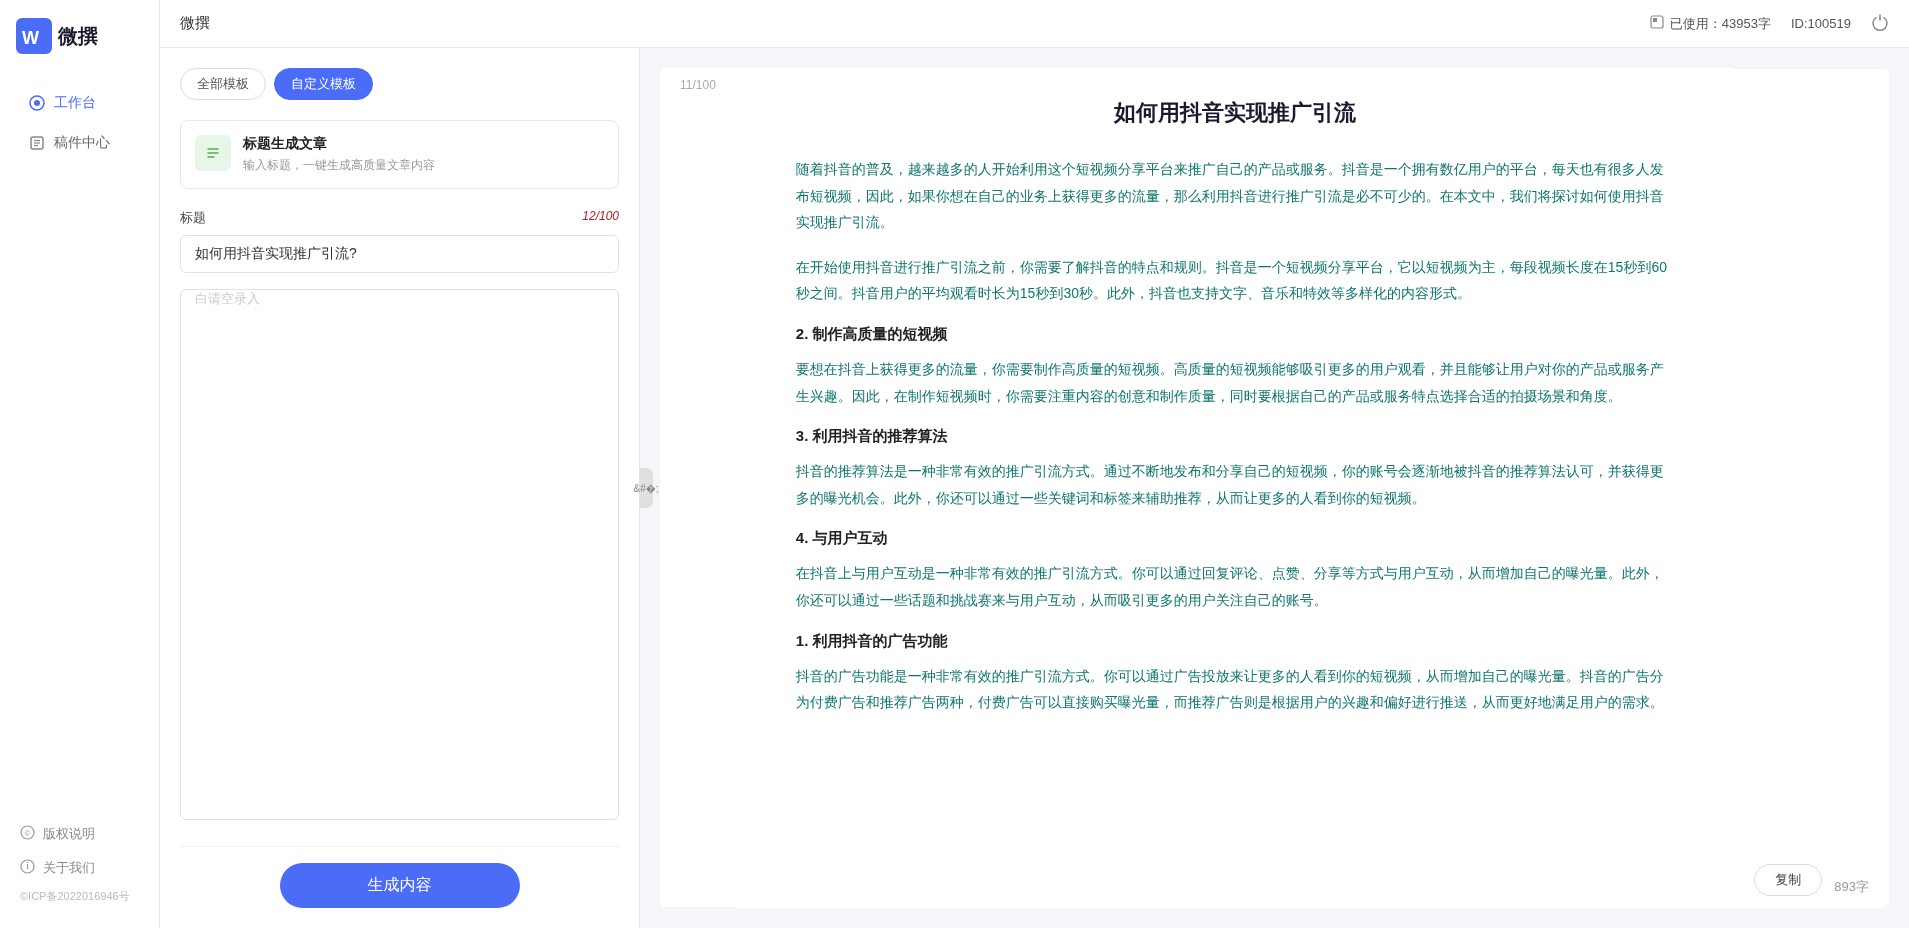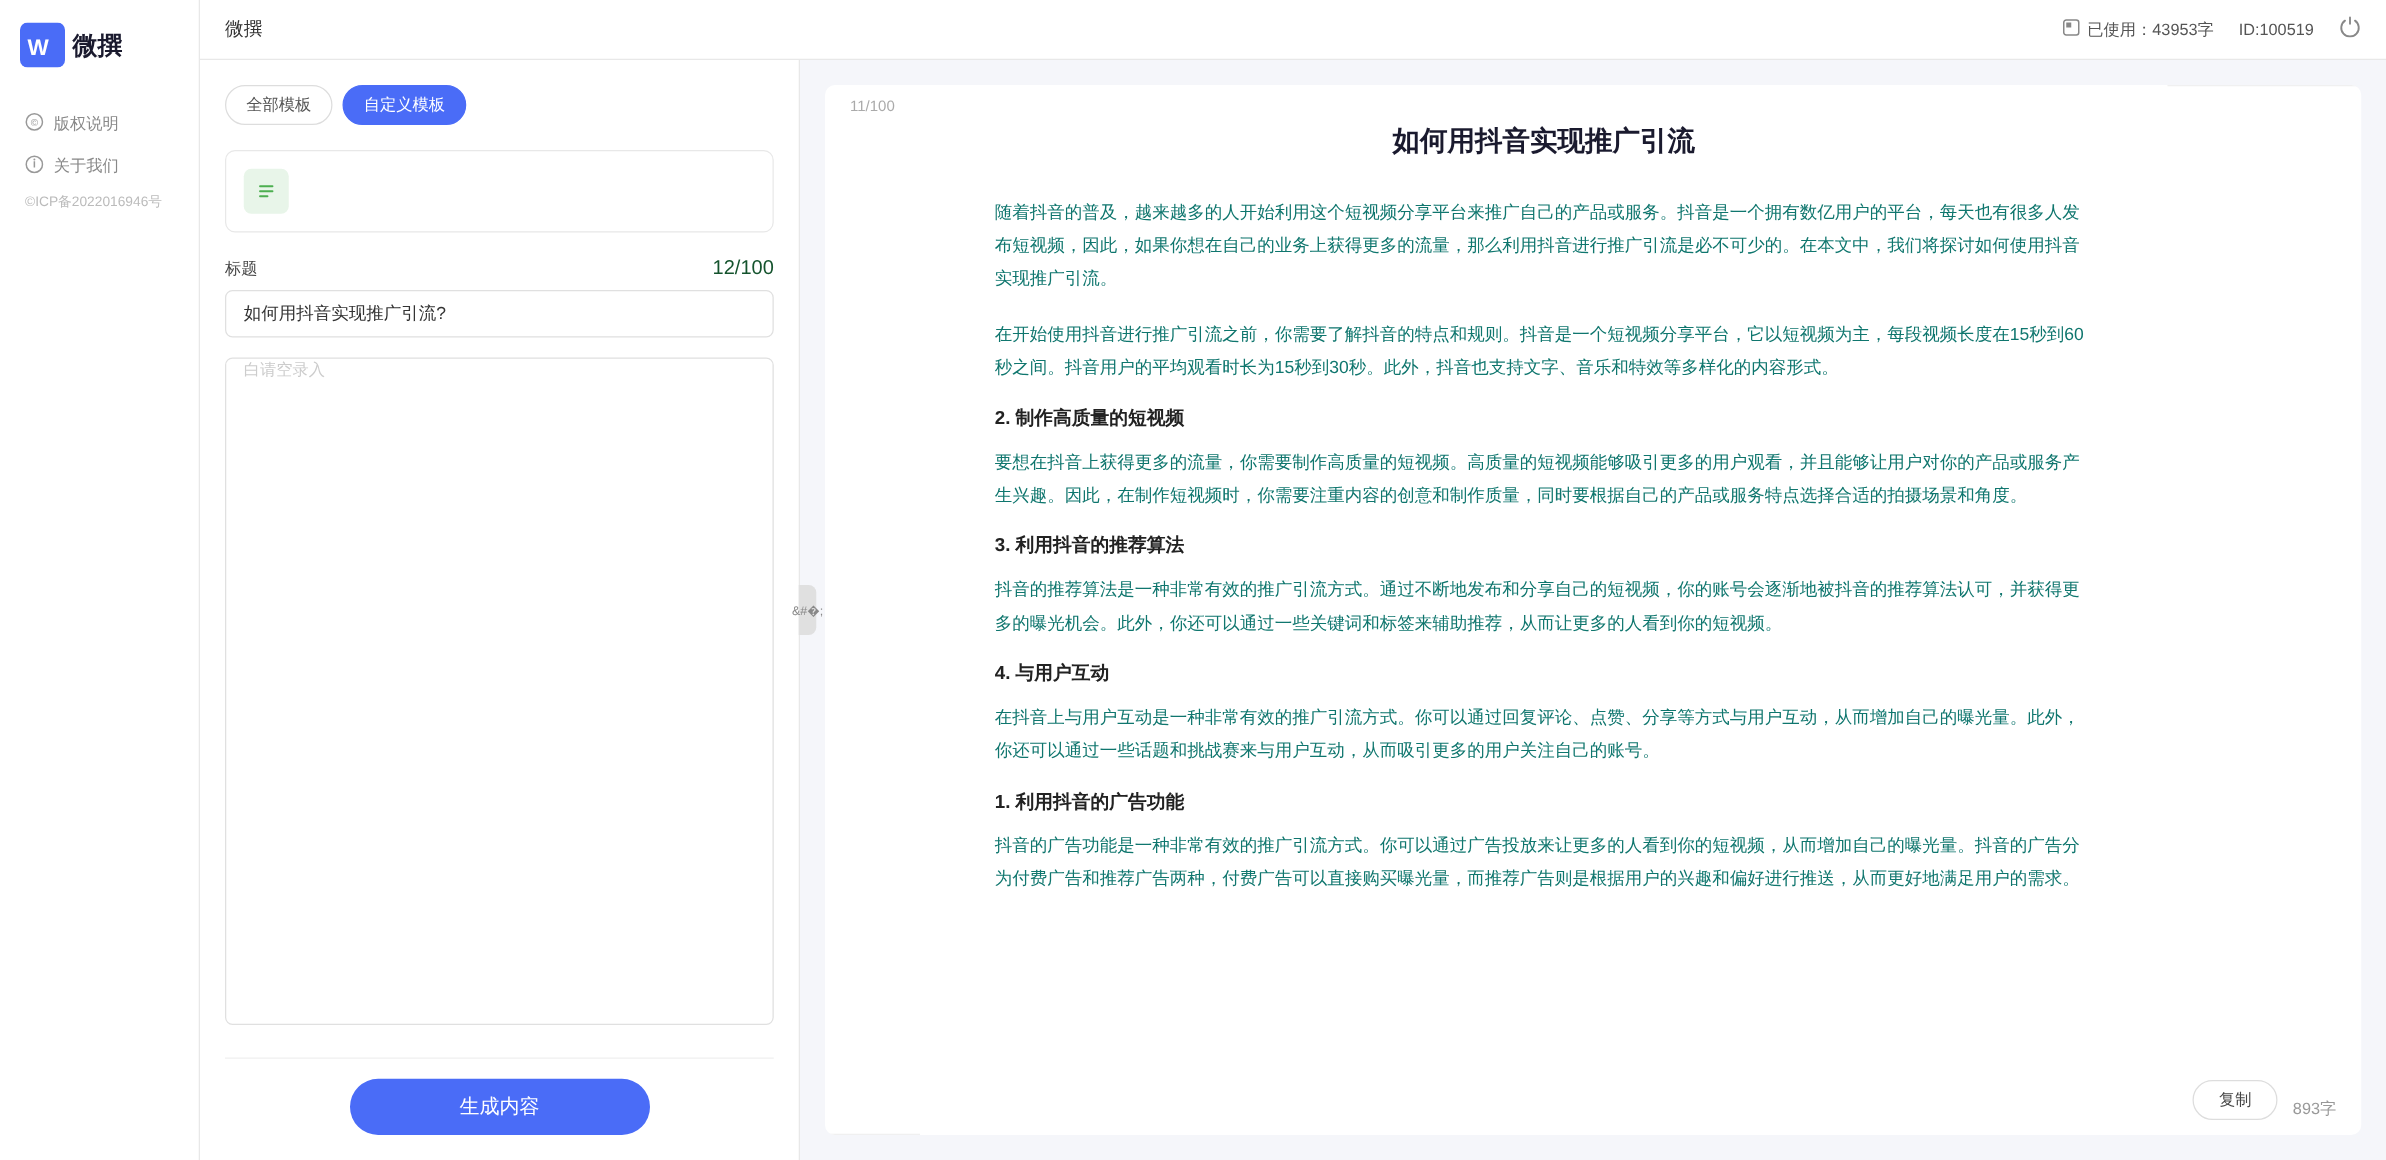--- a/index.html
+++ b/index.html
@@ -189,22 +189,23 @@
     }
 
     .field-label {
       font-size: 13px;
       color: #444;
       margin-bottom: 8px;
       display: flex;
       justify-content: space-between;
     }
     .field-count {
-      color: #14532d;
-      font-size: 16px;
+      color: #b91c1c;
+      font-size: 12px;
+      font-style: italic;
     }
     .title-input {
       width: 100%;
       border: 1px solid #e0e0e0;
       border-radius: 6px;
       padding: 10px 14px;
       font-size: 14px;
       color: #333;
       outline: none;
       margin-bottom: 16px;
@@ -344,20 +345,42 @@
 <body>
 
 <div class="sidebar">
   <div class="sidebar-logo">
     <svg class="logo-icon" viewBox="0 0 36 36" fill="none">
       <rect width="36" height="36" rx="6" fill="#4a6cf7"></rect>
       <text x="6" y="26" font-size="18" fill="white" font-weight="700">W</text>
     </svg>
     <span class="logo-text">微撰</span>
   </div>
+  <nav class="sidebar-nav">
+    <div class="nav-item active">
+      <span class="nav-icon">
+        <svg width="16" height="16" viewBox="0 0 16 16" fill="none">
+          <circle cx="8" cy="8" r="7" stroke="#4a6cf7" stroke-width="1.5"></circle>
+          <circle cx="8" cy="8" r="3" fill="#4a6cf7"></circle>
+        </svg>
+      </span>
+      <span>工作台</span>
+    </div>
+    <div class="nav-item">
+      <span class="nav-icon">
+        <svg width="16" height="16" viewBox="0 0 16 16" fill="none">
+          <rect x="2" y="2" width="12" height="12" rx="2" stroke="#888" stroke-width="1.5"></rect>
+          <line x1="5" y1="5.5" x2="11" y2="5.5" stroke="#888" stroke-width="1.2"></line>
+          <line x1="5" y1="8" x2="11" y2="8" stroke="#888" stroke-width="1.2"></line>
+          <line x1="5" y1="10.5" x2="9" y2="10.5" stroke="#888" stroke-width="1.2"></line>
+        </svg>
+      </span>
+      <span>稿件中心</span>
+    </div>
+  </nav>
   <div class="sidebar-footer">
     <div class="footer-item">
       <span>
         <svg width="15" height="15" viewBox="0 0 15 15" fill="none">
           <circle cx="7.5" cy="7.5" r="6.5" stroke="#999" stroke-width="1.2"></circle>
           <text x="4.5" y="11" font-size="8" fill="#999">©</text>
         </svg>
       </span>
       <span>版权说明</span>
     </div>
@@ -407,20 +430,24 @@
         <button class="tab-btn filled">自定义模板</button>
       </div>
 
       <div class="template-card">
         <div class="template-icon">
           <svg width="22" height="22" viewBox="0 0 22 22" fill="none">
             <rect x="2" y="2" width="18" height="18" rx="3" fill="#e8f5e9"></rect>
             <path d="M6 7h10M6 11h10M6 15h6" stroke="#4caf50" stroke-width="1.5" stroke-linecap="round"></path>
           </svg>
         </div>
+        <div class="template-info">
+          <div class="template-name">标题生成文章</div>
+          <div class="template-desc">输入标题，一键生成高质量文章内容</div>
+        </div>
       </div>
 
       <div class="field-label">
         <span>标题</span>
         <span class="field-count">12/100</span>
       </div>
       <input class="title-input" type="text" value="如何用抖音实现推广引流?" style="">
 
       <div class="keywords-area">
         <span>白请空录入</span>

